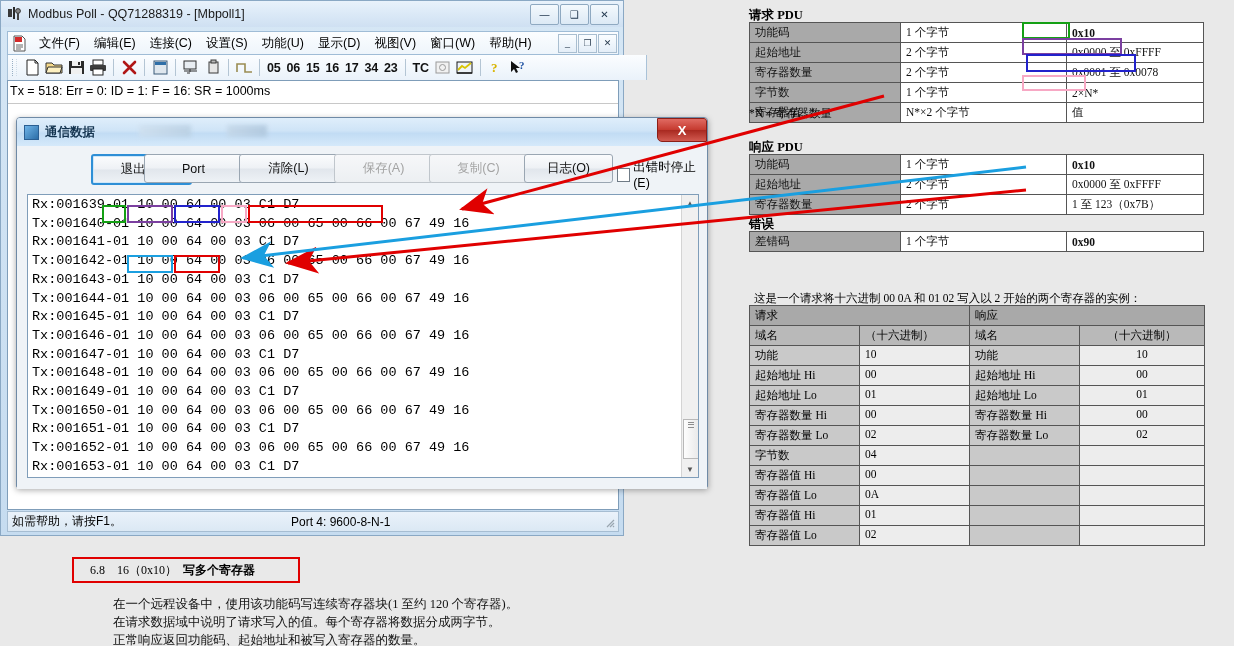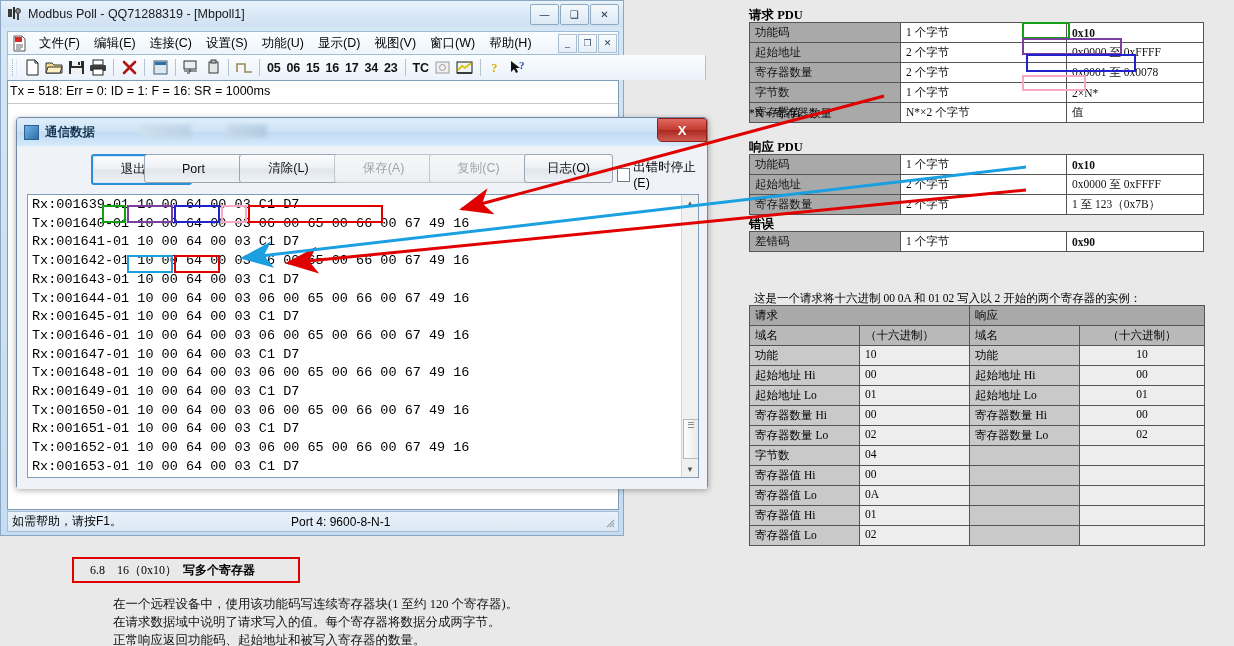--- a/index.html
+++ b/index.html
@@ -37,21 +37,21 @@
   }
   #mdi-icon{width:17px;height:17px;margin:0 4px 0 3px;position:relative;flex:0 0 auto;}
   .menu-item{padding:2px 7px;font-size:12.5px;white-space:nowrap;color:#000;}
   .mdi-btns{margin-left:auto;display:flex;}
   .mdi-btn{
     width:17px;height:17px;margin-right:1px;border:1px solid #a9bed0;
     background:linear-gradient(to bottom,#fafdff,#e4eef8);
     font-size:9px;display:flex;align-items:center;justify-content:center;color:#2a3d50;
   }
   #mp-toolbar{
-    position:absolute;left:6px;top:54px;width:699px;height:25px;
+    position:absolute;left:6px;top:54px;width:640px;height:25px;
     background:linear-gradient(to bottom,#fbfdff,#eaf2fa);
     border-left:1px solid #a9c2d8;border-right:1px solid #a9c2d8;
     box-sizing:border-box;display:flex;align-items:center;padding-left:4px;
   }
   .tb-grip{width:3px;height:17px;border-left:1px dotted #9ab0c4;border-right:1px dotted #cfdce8;margin-right:4px;}
   .tb-ico{width:22px;height:21px;position:relative;display:flex;align-items:center;justify-content:center;}
   .tb-sep{width:1px;height:17px;background:#b4c5d4;margin:0 4px;}
   .tb-fn{font-weight:bold;font-size:12.5px;padding:0 3px;color:#111;letter-spacing:-0.2px;}
   #mp-client{
     position:absolute;left:6px;top:79px;width:612px;height:430px;

